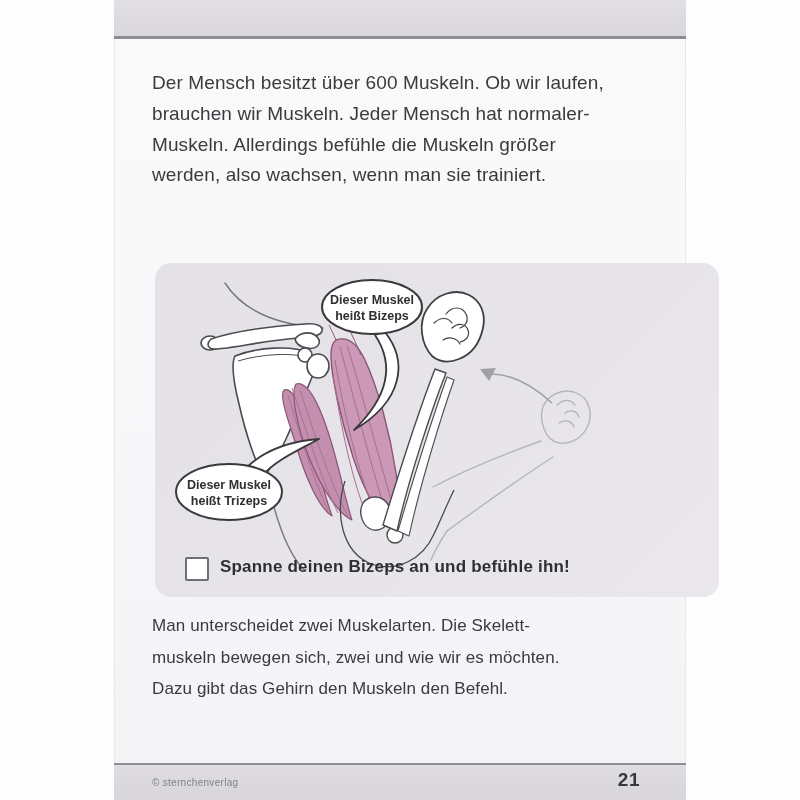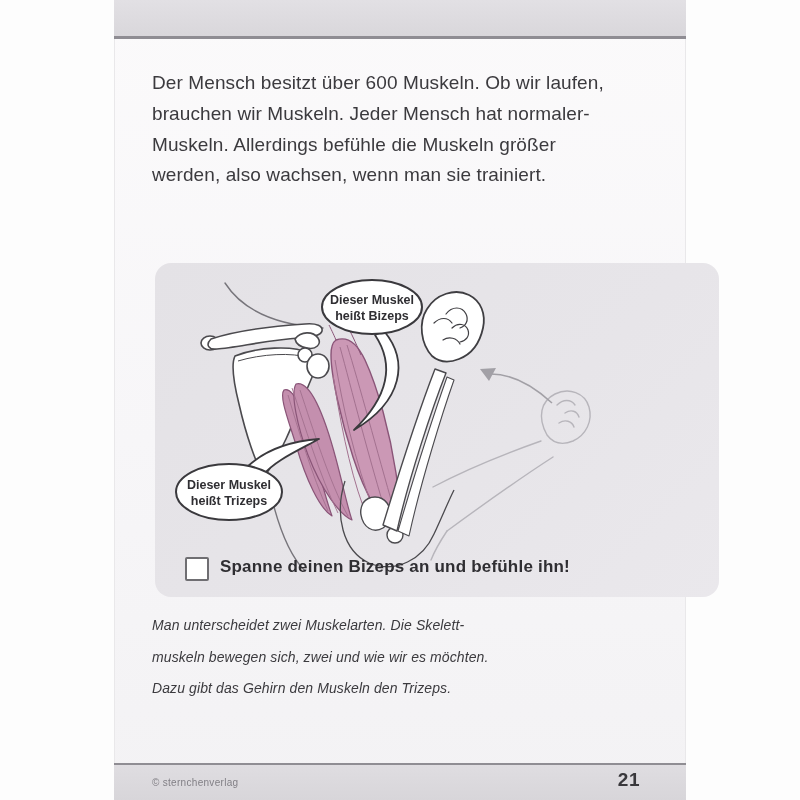--- a/index.html
+++ b/index.html
@@ -27,21 +27,21 @@
     position:absolute;left:38px;top:12px;
     font-size:10px;color:#817f85;letter-spacing:.3px;
   }
   .pagenum{
     position:absolute;right:46px;top:4px;
     font-size:19px;font-weight:600;color:#39383c;letter-spacing:.5px;
   }
   .para{position:absolute;left:38px;color:#3b3a3e;}
   .para .line{white-space:nowrap;}
   .para-top{top:68px;font-size:19px;line-height:30.8px;letter-spacing:.1px;}
-  .para-bottom{top:610px;font-size:14px;line-height:31.5px;letter-spacing:.1px;font-style:italic;}
+  .para-bottom{top:610px;font-size:17px;line-height:31.5px;letter-spacing:.1px;}
   .figure-box{
     position:absolute;left:41px;top:263px;width:564px;height:334px;
     border-radius:16px;
     background:linear-gradient(135deg,#e4e2e6 0%,#e7e5e9 60%,#eae8ec 100%);
   }
   .figure-box svg{position:absolute;left:0;top:0;}
   .task-row{
     position:absolute;left:30px;top:294px;height:24px;
     display:flex;
   }
@@ -161,21 +161,21 @@
 
       <div class="task-row">
         <span class="checkbox"></span>
         <span class="task-label">Spanne deinen Bizeps an und befühle ihn!</span>
       </div>
     </div>
 
     <div class="para para-bottom">
       <div class="line">Man unterscheidet zwei Muskelarten. Die Skelett-</div>
       <div class="line">muskeln bewegen sich, zwei und wie wir es möchten.</div>
-      <div class="line">Dazu gibt das Gehirn den Muskeln den Trizeps.</div>
+      <div class="line">Dazu gibt das Gehirn den Muskeln den Befehl.</div>
     </div>
 
     <div class="band-bottom">
       <span class="copyright">© sternchenverlag</span>
       <span class="pagenum">21</span>
     </div>
 
   </div>
 </div>
 

